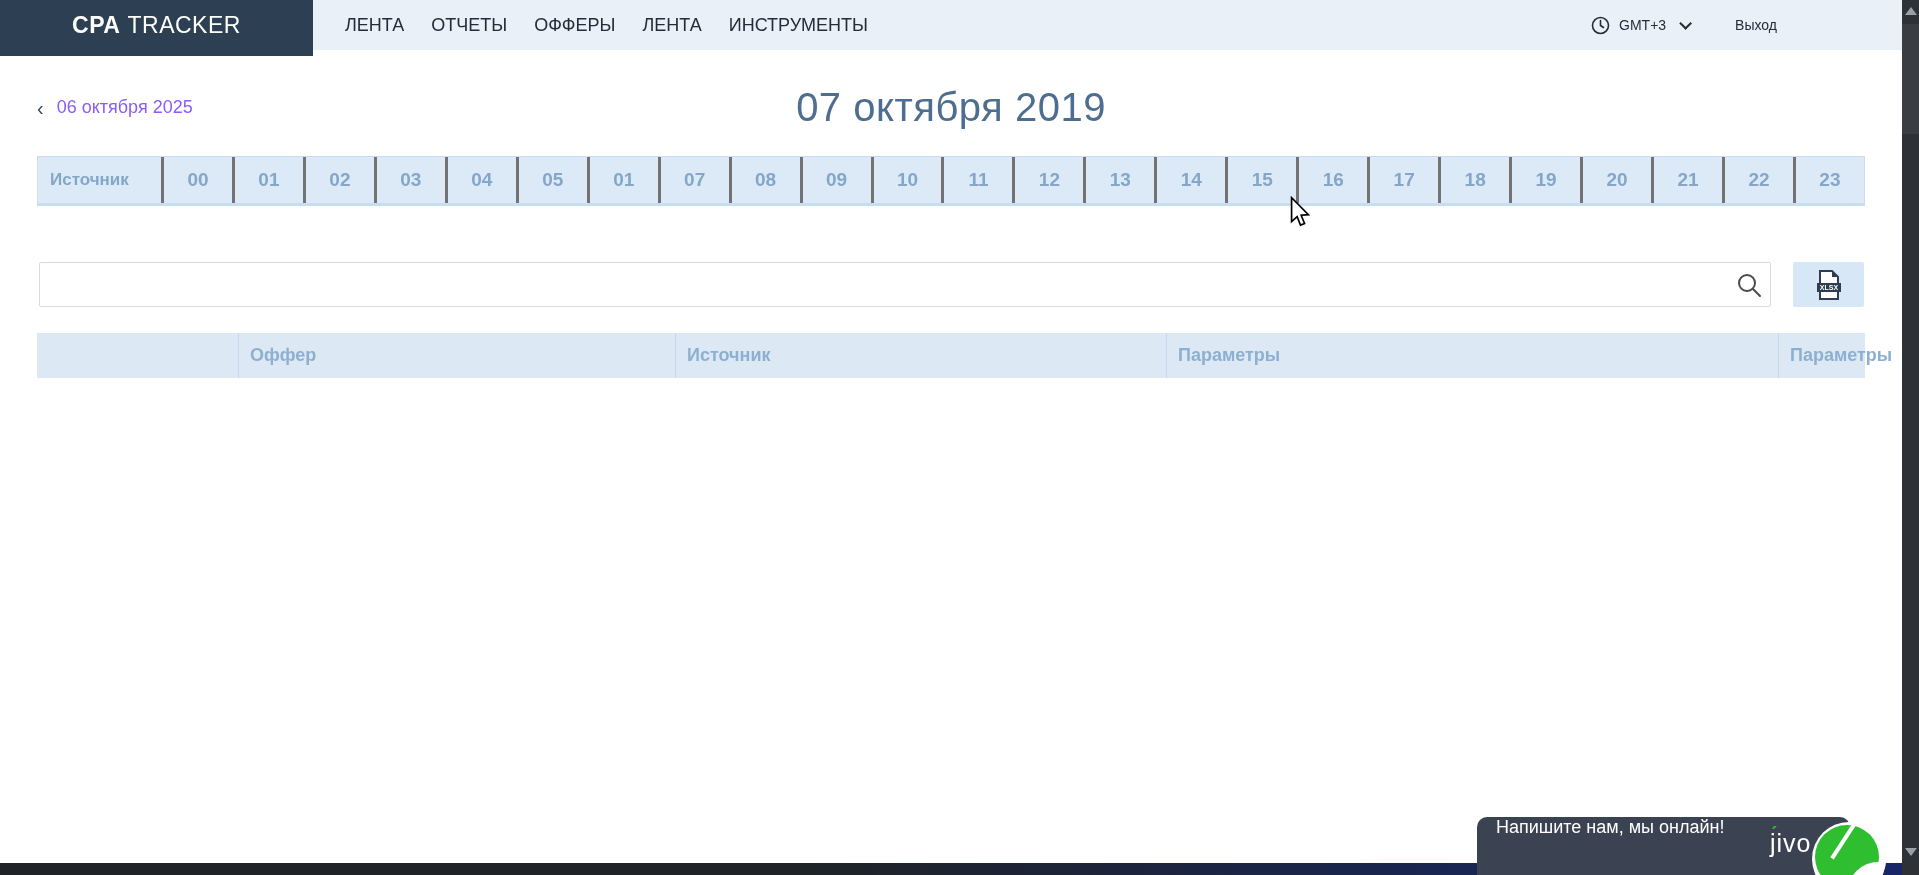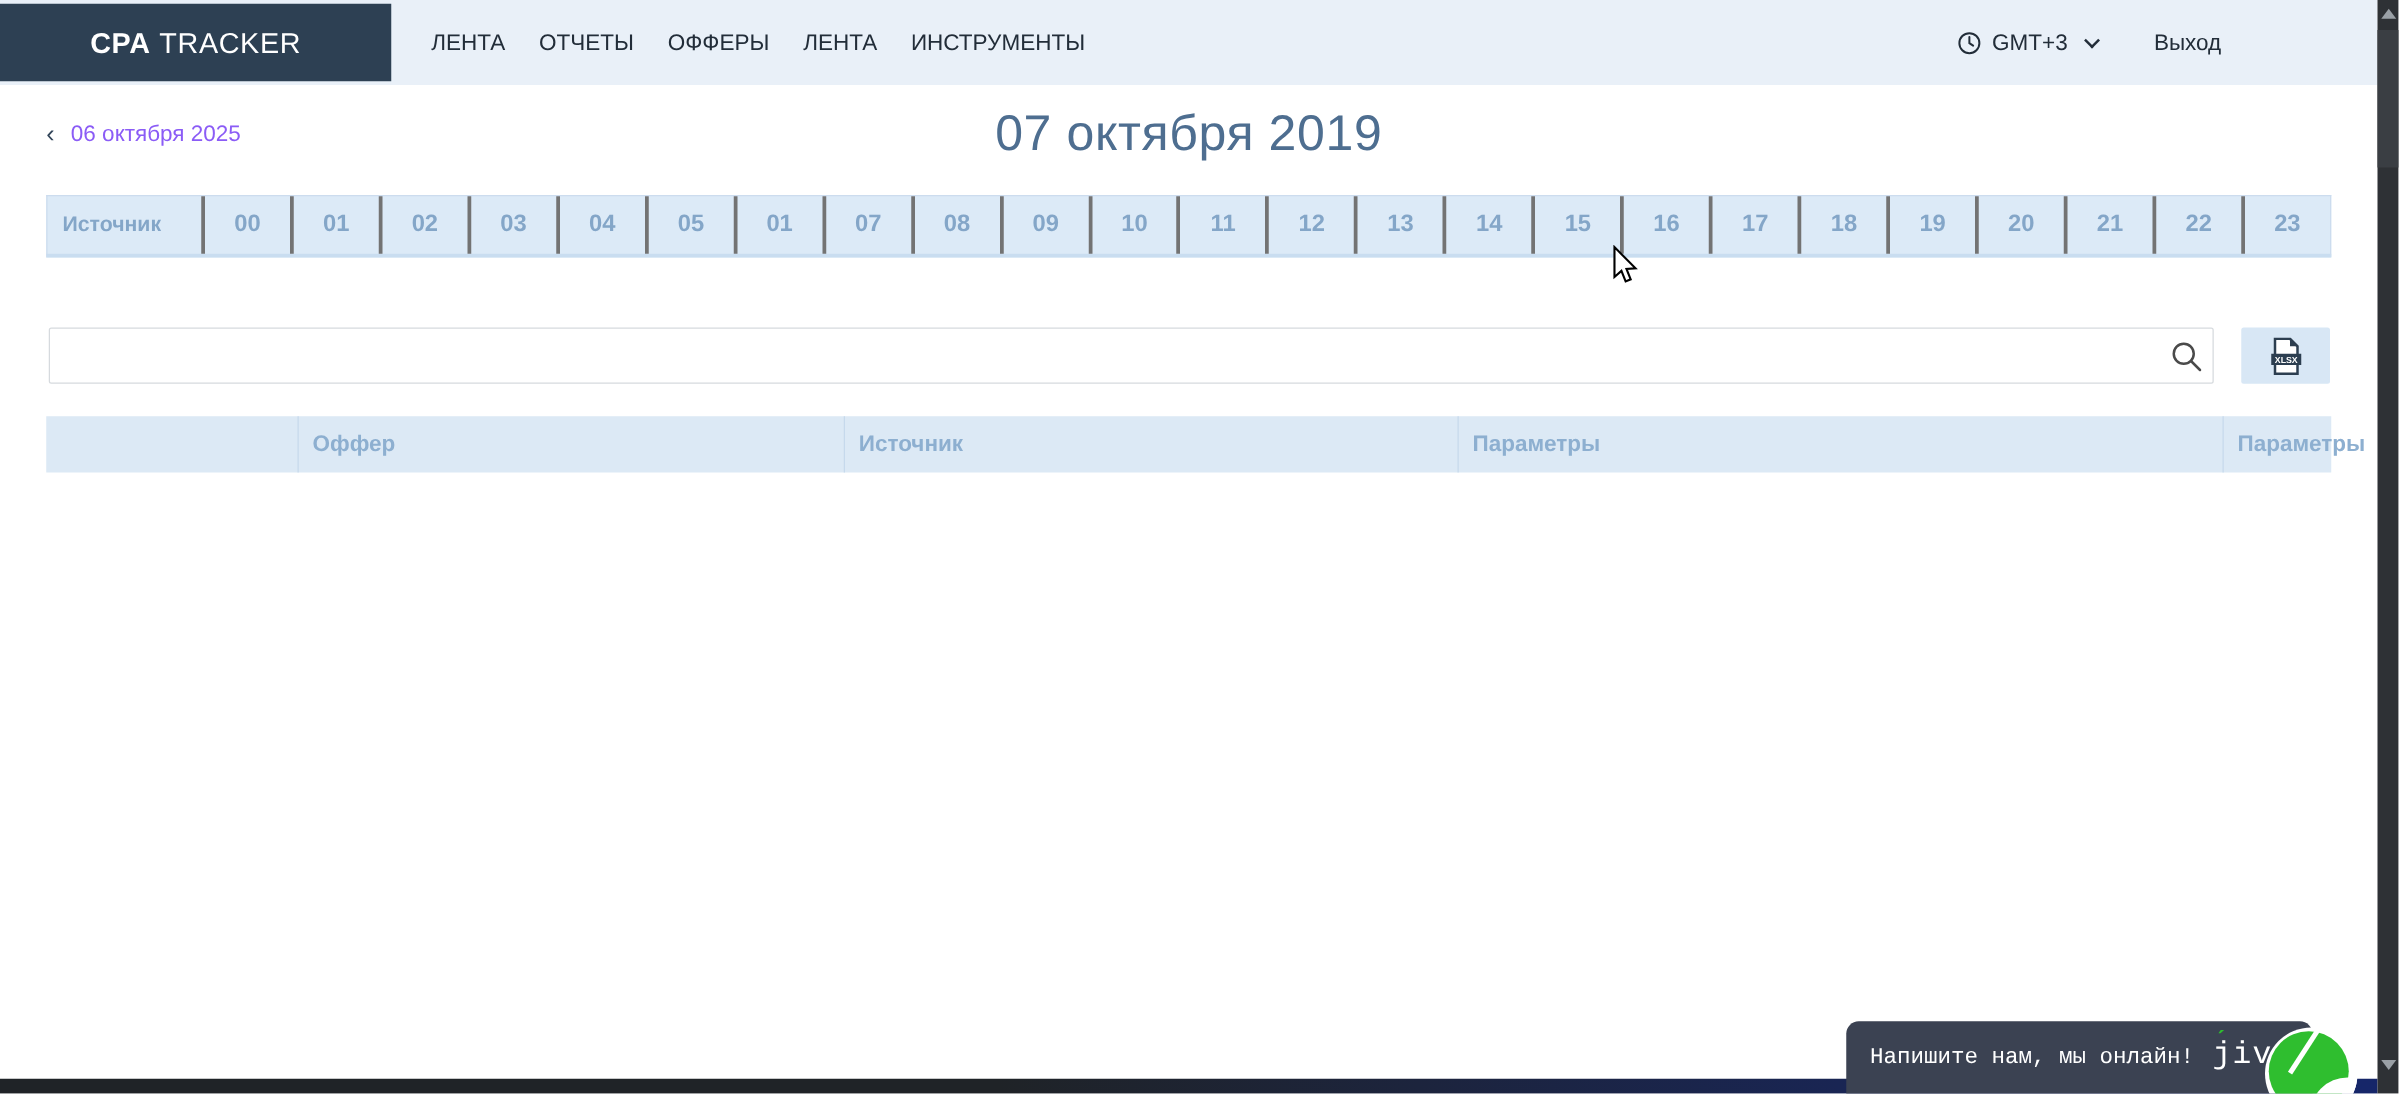--- a/index.html
+++ b/index.html
@@ -4,37 +4,37 @@
 <style>
   * { margin:0; padding:0; box-sizing:border-box; }
   html,body { background:#fff; }
   .page {
     position:relative; width:1919px; height:875px; overflow:hidden;
     background:#ffffff; font-family:"Liberation Sans", sans-serif;
   }
 
   
   .topbar {
-    position:absolute; top:0; left:0; width:1902px; height:68px;
+    position:absolute; top:0; left:0; width:1902px; height:50px;
     background:#e9f0f8; display:flex; align-items:center;
   }
   .logo {
     width:313px; height:62px; background:#2d4053; color:#fff;
     display:flex; align-items:center; justify-content:center;
     font-size:23px; letter-spacing:.5px; cursor:pointer;
   }
   .logo .bold { font-weight:bold; margin-right:7px; }
   .logo .rest { font-weight:400; }
   .nav { display:flex; gap:27px; margin-left:32px; }
   .nav-item {
     font-size:18px; color:#222d39; cursor:pointer; white-space:nowrap;
   }
   .top-right {
     margin-left:auto; padding-right:125px; display:flex; align-items:center;
-    gap:47px; font-size:18px; color:#222d39;
+    gap:47px; font-size:14px; color:#222d39;
   }
   .tz { display:flex; align-items:center; gap:9px; cursor:pointer; }
   .tz svg { display:block; }
   .chev-down {
     width:9px; height:9px; border-right:2px solid #222d39; border-bottom:2px solid #222d39;
     transform:rotate(45deg) translateY(-3px); margin-left:4px;
   }
   .logout { cursor:pointer; }
 
   
@@ -99,21 +99,21 @@
   
   .bottom-strip {
     position:absolute; left:0; bottom:0; width:1902px; height:12px;
     background:linear-gradient(90deg,#1f2327 0%,#1f2327 42%,#162669 95%);
   }
 
   
   .chat {
     position:absolute; left:1477px; top:817px; width:373px; height:58px;
     background:#3b4252; border-radius:10px 10px 0 0; z-index:5;
-    display:flex; align-items:center; cursor:pointer;font-family:Liberation Mono, monospace;
+    display:flex; align-items:flex-start; cursor:pointer;
   }
   .chat-msg { padding-left:19px; font-size:18px; color:#fff; }
   .chat-brand {
     position:absolute; left:293px; top:14px; font-size:25px; color:#fff;
     letter-spacing:1px; line-height:1;
   }
   .chat-brand .accent {
     position:absolute; top:-7px; left:1px; font-size:20px; color:#2fbe2f; font-weight:bold;
   }
   .chat-bubble {

